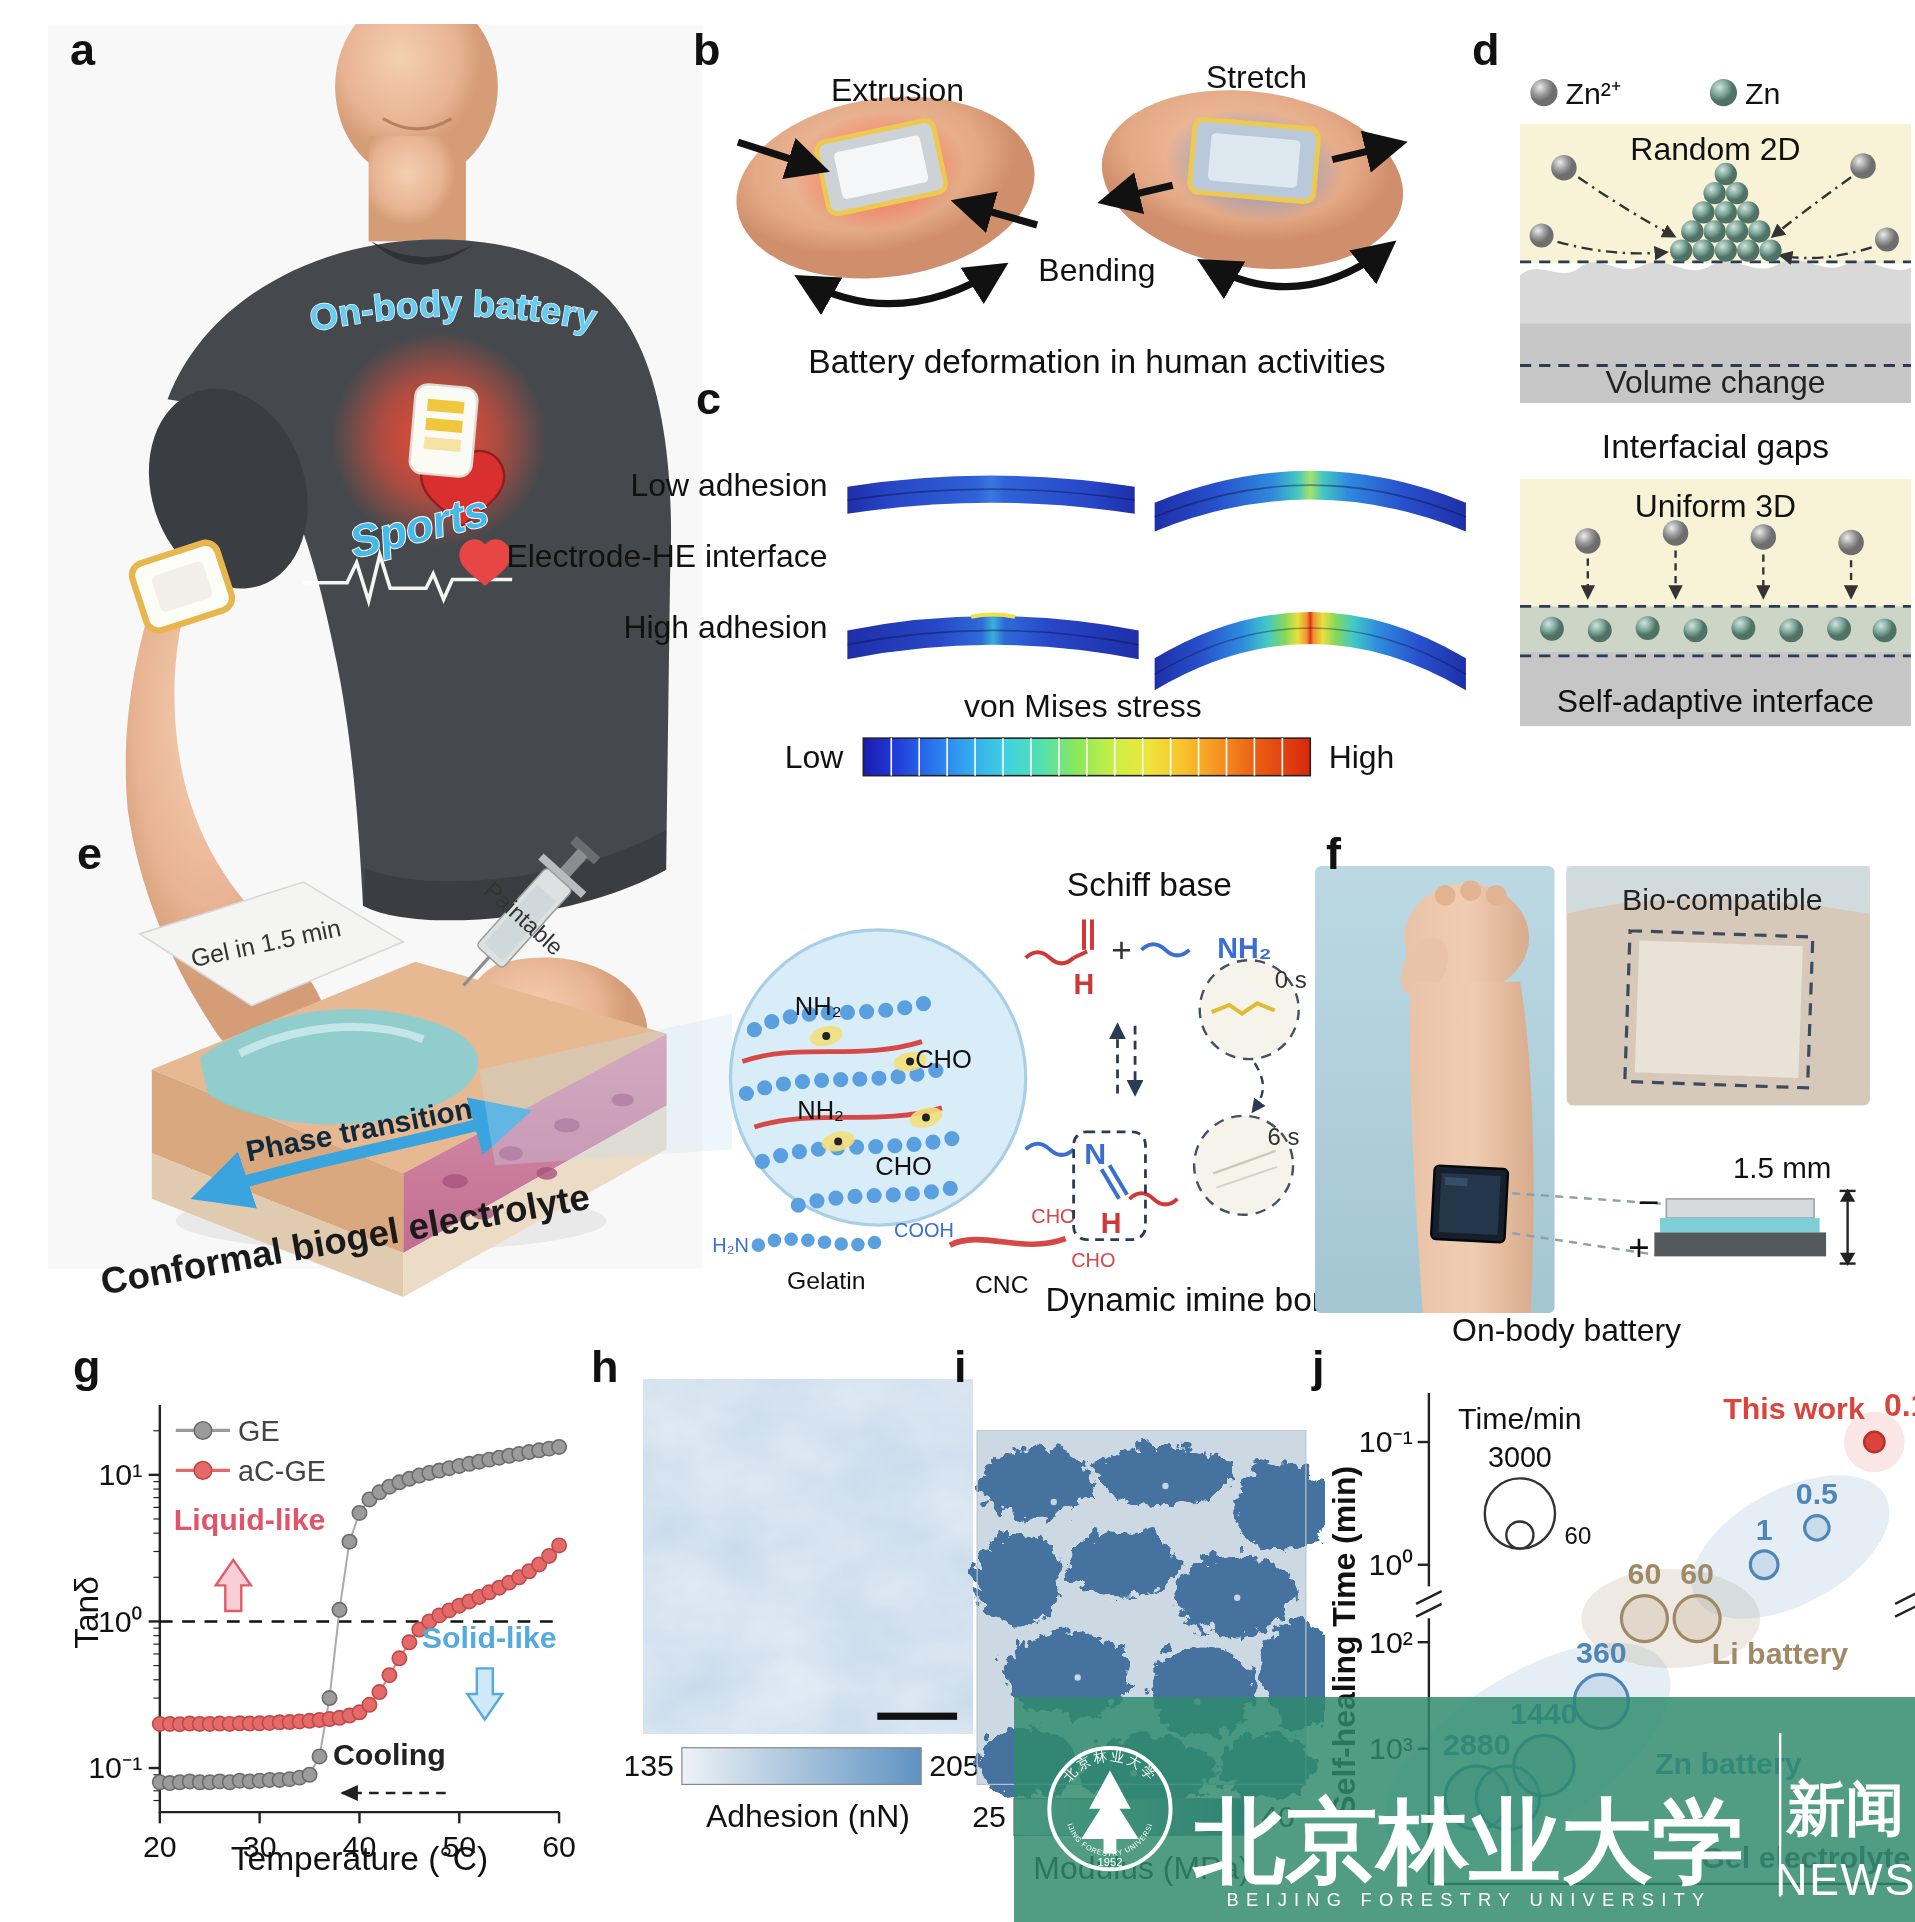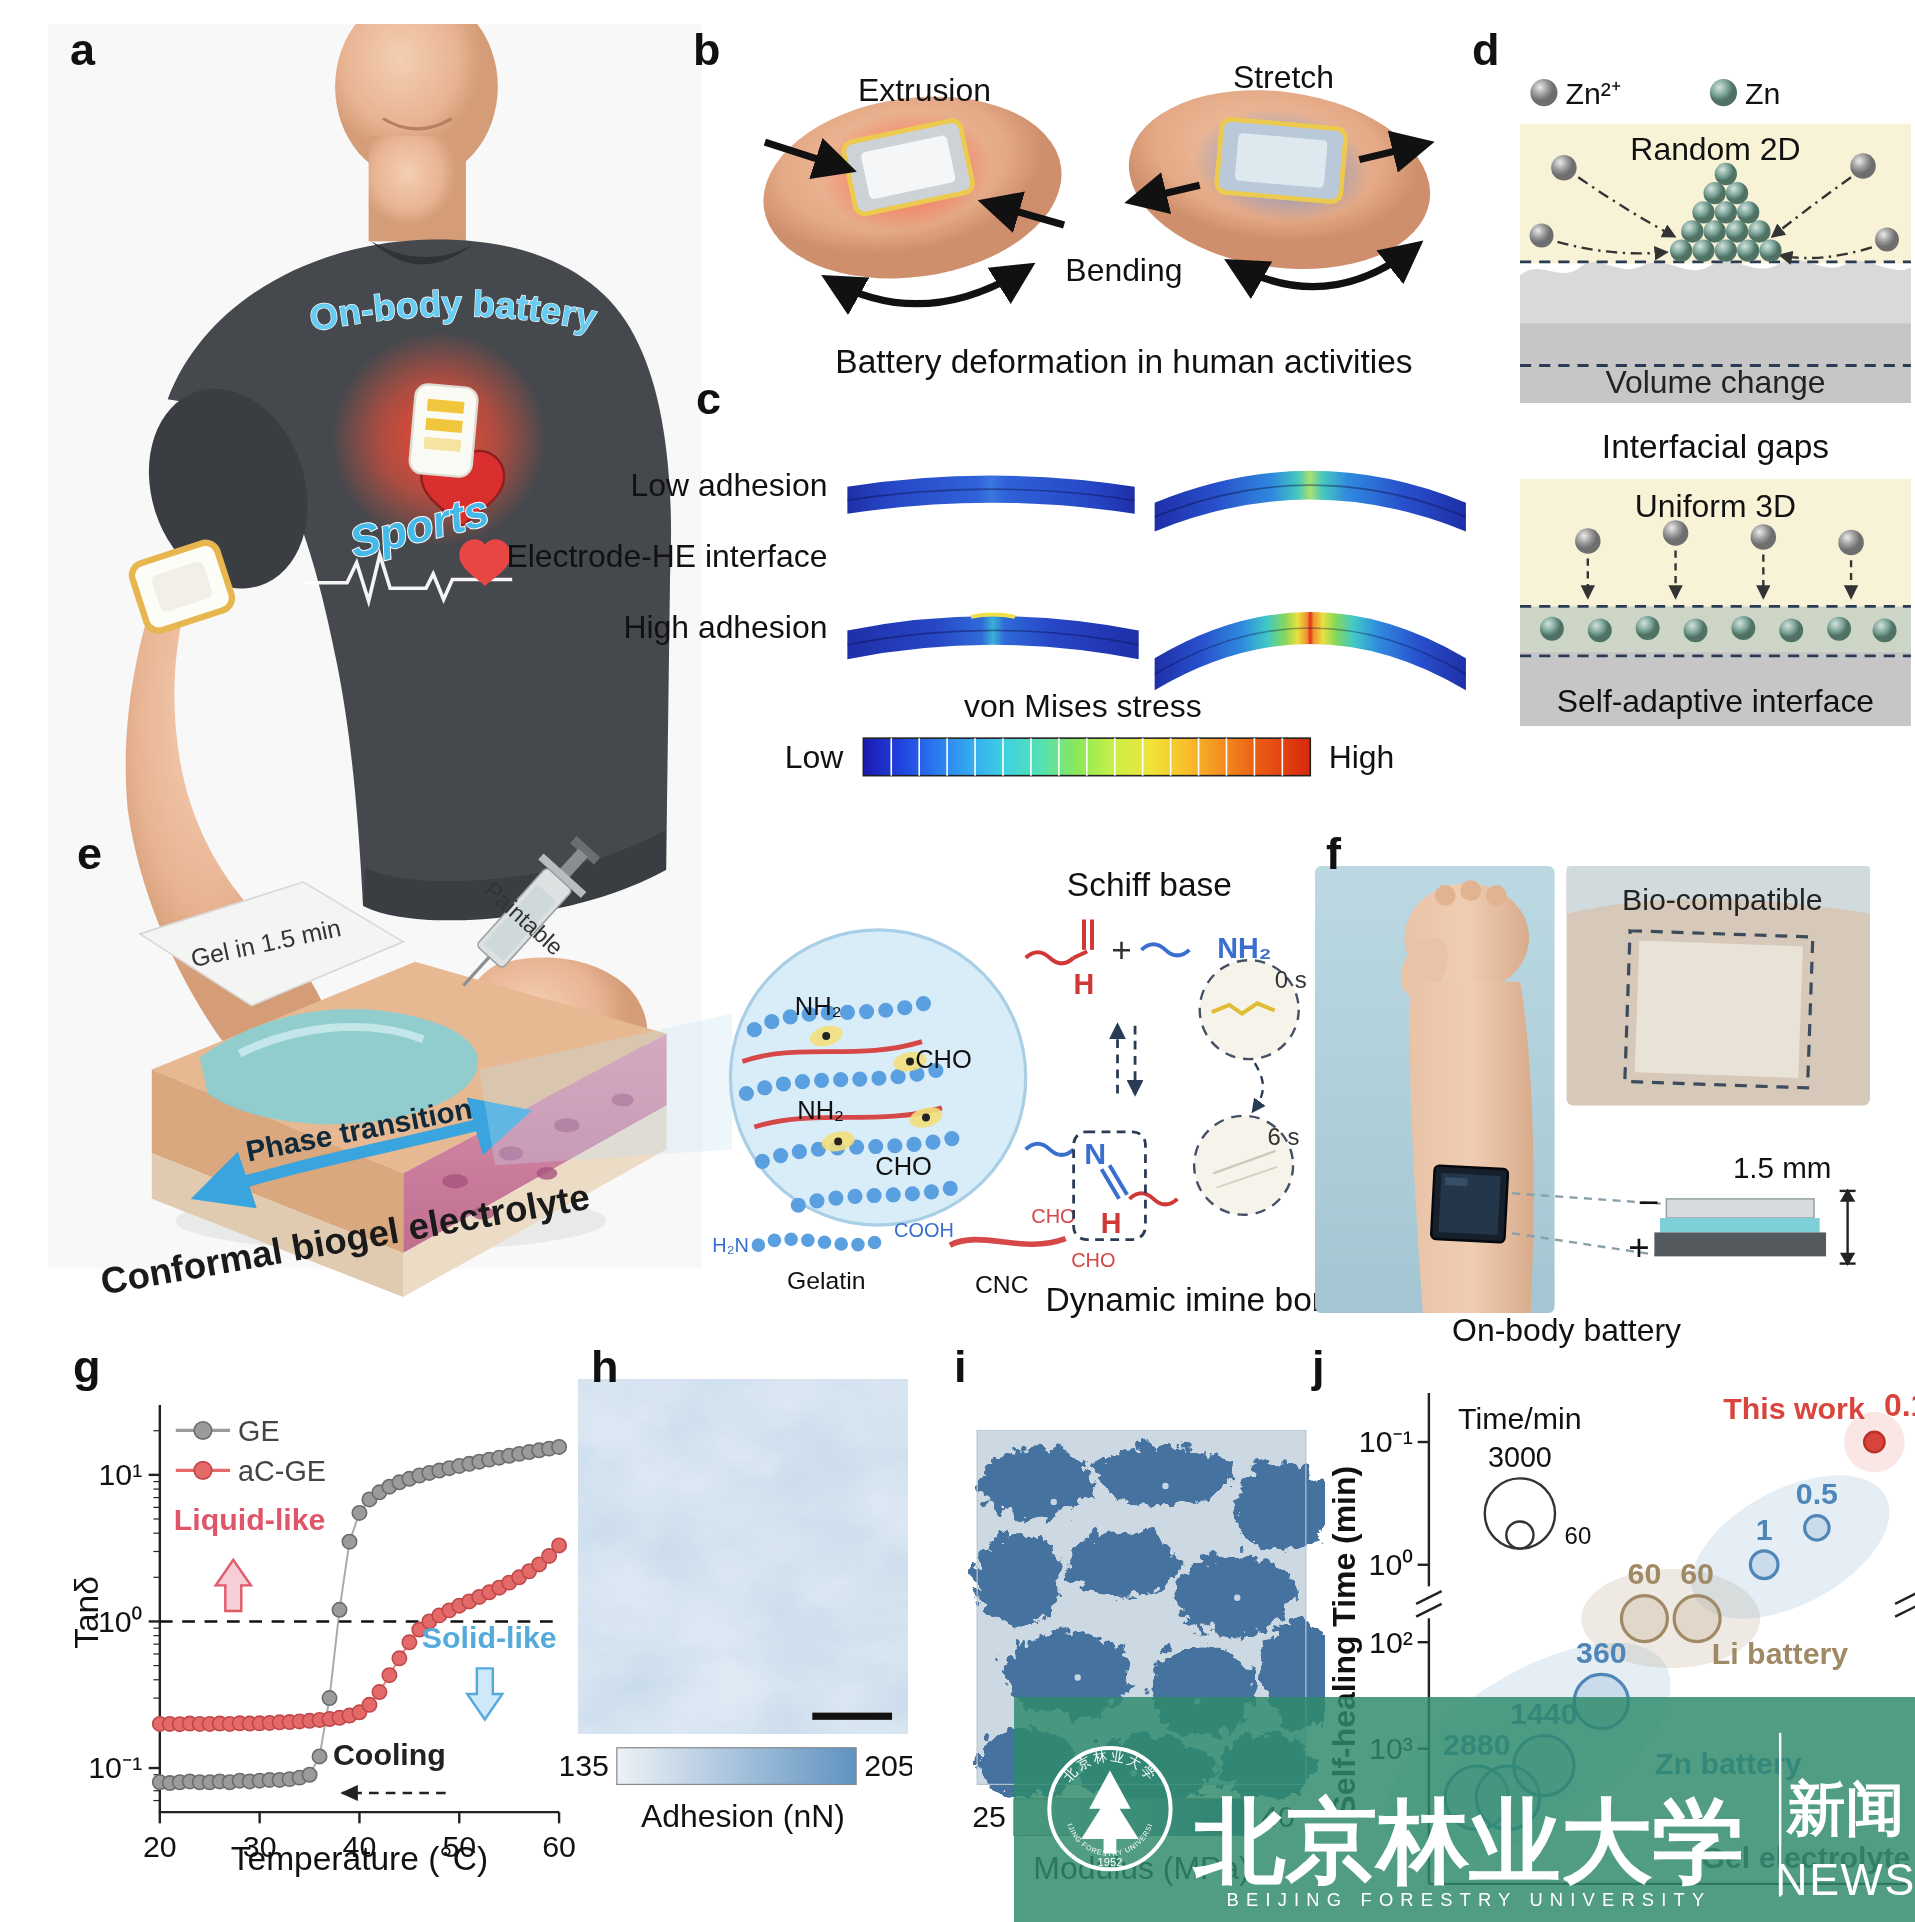--- a/index.html
+++ b/index.html
@@ -83,21 +83,21 @@
   </g>
 
   <text font-size="46" font-weight="bold" fill="#66ccf2" stroke="#ffffff" stroke-width="1.6" style="paint-order:stroke">
     <textPath href="#arcT" startOffset="50%" text-anchor="middle">On-body battery</textPath>
   </text>
   <text transform="translate(470,648) rotate(-14)" text-anchor="middle" font-size="56" font-style="italic" font-weight="bold" font-family="DejaVu Serif, serif" fill="#45b9e8" stroke="#ffffff" stroke-width="2.4" style="paint-order:stroke">Sports</text>
   <ellipse cx="430" cy="1500" rx="270" ry="38" fill="rgba(0,0,0,0.06)"></ellipse>
 </svg>
 </div>
 
-<div class="abs" style="left:721px;top:24px">
+<div class="abs" style="left:694px;top:24px">
 <svg width="742" height="367" viewBox="0 0 930 460">
   <defs>
     <radialGradient id="skin2" cx="45%" cy="35%">
           <stop offset="0%" stop-color="#f3c6a6"></stop>
           <stop offset="75%" stop-color="#e4a986"></stop>
           <stop offset="100%" stop-color="#cf8f6c"></stop>
         </radialGradient>
     <radialGradient id="redGlow">
           <stop offset="0%" stop-color="rgba(255,60,40,0.85)"></stop>
           <stop offset="100%" stop-color="rgba(255,60,40,0)"></stop>
@@ -697,21 +697,21 @@
       <text x="232.5" y="226.7498176148482" text-anchor="middle" font-size="38" font-weight="bold" fill="#e0556a">Liquid-like</text>
       <text x="532.5" y="374.2902839303424" text-anchor="middle" font-size="38" font-weight="bold" fill="#55aadc">Solid-like</text>
       <text x="407.5" y="520.8484904154856" text-anchor="middle" font-size="38" font-weight="bold" fill="#222222">Cooling</text>
       <polygon points="212,264 234,296 222,296 222,328 202,328 202,296 190,296" fill="#f7cdd6" stroke="#e05a6a" stroke-width="3"></polygon>
       <polygon points="527,464 549,432 537,432 537,400 517,400 517,432 505,432" fill="#cfe9f9" stroke="#55aadc" stroke-width="3"></polygon>
       <line x1="478" y1="556" x2="348" y2="556" stroke="#222" stroke-width="3" stroke-dasharray="12 9"></line>
       <polygon points="346,556 368,546 368,566" fill="#222"></polygon>
     </svg>
 </div>
 
-<div class="abs" style="left:561px;top:1379px">
+<div class="abs" style="left:626px;top:1379px">
 <svg width="351" height="479" viewBox="0 0 440 600">
   <defs>
     <filter id="afm" x="0" y="0" width="100%" height="100%">
       <feTurbulence type="fractalNoise" baseFrequency="0.008 0.012" numOctaves="4" seed="11"></feTurbulence>
       <feColorMatrix type="saturate" values="0"></feColorMatrix>
       <feComponentTransfer>
         <feFuncR type="table" tableValues="0.52 0.82"></feFuncR>
         <feFuncG type="table" tableValues="0.66 0.88"></feFuncG>
         <feFuncB type="table" tableValues="0.80 0.95"></feFuncB>
         <feFuncA type="table" tableValues="1 1"></feFuncA>

